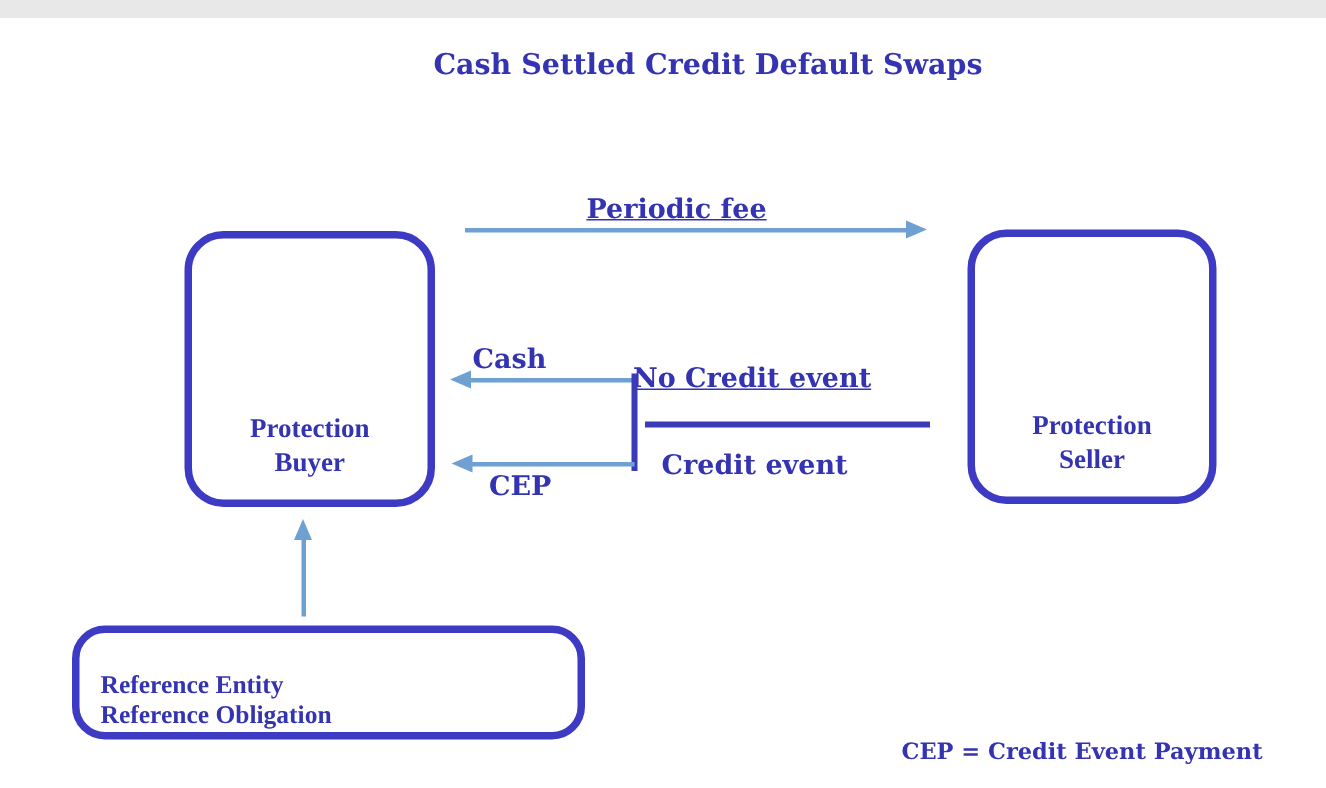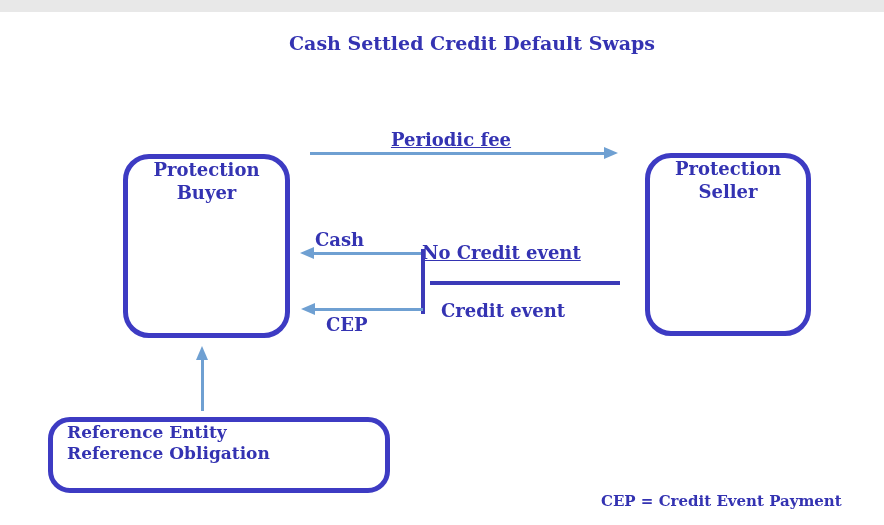--- a/index.html
+++ b/index.html
@@ -29,26 +29,27 @@
     transform: translateX(-50%);
     font-size: 19px;
     white-space: nowrap;
   }
   .node {
     position: absolute;
     border: 5px solid var(--border);
     border-radius: 26px;
     background: var(--background);
     display: flex;
-    align-items: flex-start;
+    align-items: flex-end;
     justify-content: center;
     text-align: center;
     font-size: 18px;
     line-height: 1.25;
     white-space: pre-line;
+    font-family: Liberation Serif, serif;
   }
   .node-buyer  { left: 123px; top: 142px; width: 167px; height: 184px; padding-bottom: 14px; }
   .node-seller { left: 645px; top: 141px; width: 166px; height: 183px; padding-bottom: 14px; }
   .node-reference {
     left: 48px; top: 405px; width: 342px; height: 76px;
     border-radius: 22px;
     justify-content: flex-start;
     text-align: left;
     padding-left: 14px;
     font-size: 17px;

